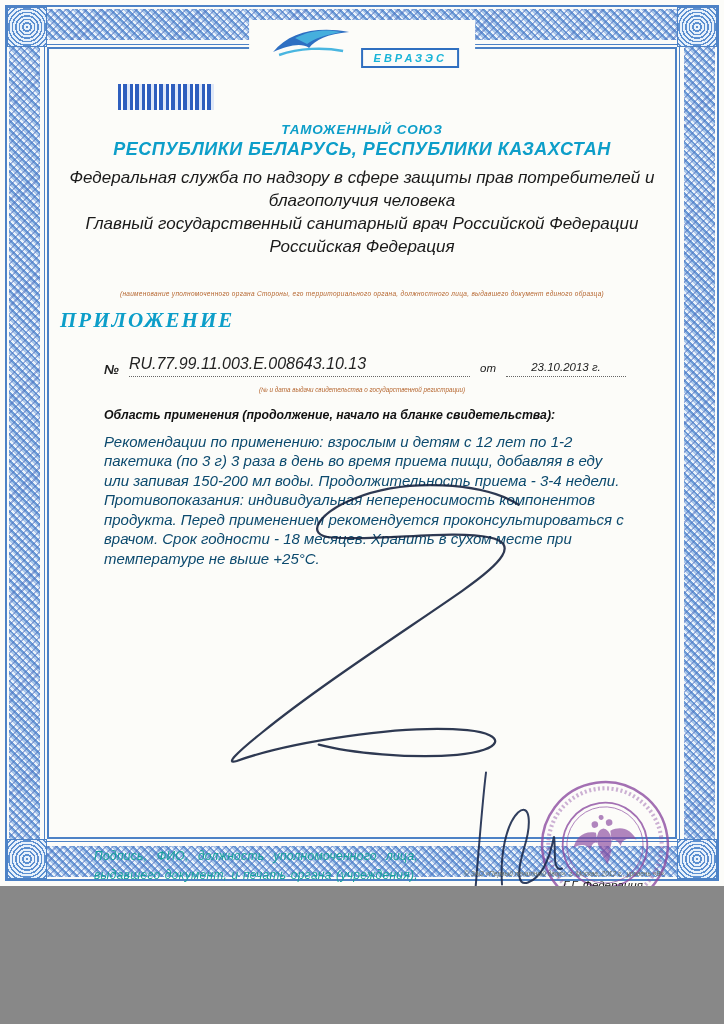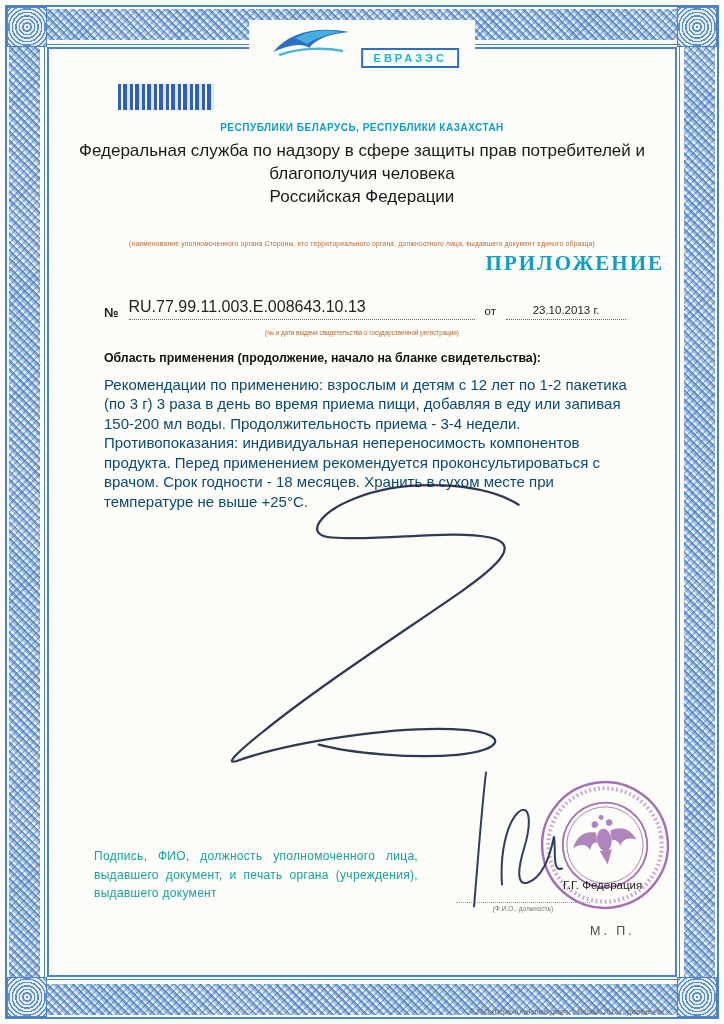--- a/index.html
+++ b/index.html
@@ -1,19 +1,19 @@
 <!DOCTYPE html>
 <html style="--teal: #0d9ec9; --border_blue: #4d82c6; --stamp: #8b4aa0; --caption_red: #b5652e; --ink: #17233f; --bottom_teal: #17a29b;"><head>
 <meta charset="utf-8">
 <style>
   html,body { margin:0; padding:0; background:#888; }
   .page {
-    position:relative; width:724px; height:1024px; margin:0 auto;
+    position:relative; width:724px; height:886px; margin:0 auto;
     background:#fcfcf9; overflow:hidden;
-    font-family:"Liberation Sans", sans-serif; color:#222;
+    font-family:"Liberation Sans", sans-serif; color:#222;font-style:italic;
   }
   
   .b-outer { position:absolute; inset:5px; border:2px solid var(--border_blue); pointer-events:none; }
   .b-band {
     position:absolute; inset:9px; border:31px solid transparent;
     border-image: repeating-linear-gradient(45deg,#6b9bd6 0 2px,#eaf2fb 2px 4px,#a9c6ea 4px 6px) 31;
     pointer-events:none;
   }
   .b-band2 {
     position:absolute; inset:9px; border:31px solid transparent;
@@ -37,25 +37,25 @@
   
   .logo { position:absolute; top:20px; left:50%; transform:translateX(-50%);
           text-align:center; z-index:5; background:#fcfcf9; padding:2px 16px 4px; }
   .logo-box { display:inline-block; border:2px solid #2f6fc0; color:#18b4d8;
               font-weight:bold; font-size:11px; letter-spacing:3px; padding:2px 10px; margin-top:2px; }
 
   
   .content { position:absolute; top:50px; bottom:50px; left:60px; right:60px; z-index:2; }
   .header { margin-top:72px; text-align:center; }
   .h-teal1 { font-weight:700; font-size:13.5px; color:var(--teal); letter-spacing:.8px; }
-  .h-teal2 { font-weight:700; font-size:10px; color:var(--teal); letter-spacing:.5px; margin-top:10px; }
+  .h-teal2 { font-weight:700; font-size:18px; color:var(--teal); letter-spacing:.5px; margin-top:2px; }
   .h-black { font-size:17px; color:#1a1a1a; line-height:1.35; }
   .h-black-first { margin-top:7px; }
   .caption-red { margin-top:31px; text-align:center; font-size:6.5px; color:var(--caption_red); letter-spacing:.3px; }
-  .title { text-align:right; margin-top:4px; }
+  .title { text-align:left; margin-top:11px; }
   .t1 { font-family:"Liberation Serif", serif; font-weight:700; font-size:21px; color:var(--teal); letter-spacing:2px; }
   .t2 { font-family:"Liberation Serif", serif; font-weight:700; font-size:18px; color:var(--teal); letter-spacing:.5px; margin-top:2px; }
   .num-row { display:flex; align-items:flex-end; gap:10px; margin:22px 38px 0 44px; }
   .num-label { font-weight:700; font-size:13px; color:#222; }
   .num-value { flex:1; font-size:16px; color:#222;
                border-bottom:1px dotted #666; padding-bottom:3px; }
   .num-prep { font-size:11.5px; color:#222; padding-bottom:3px; }
   .num-date { width:120px; text-align:center; font-size:11.5px; color:#222;
               border-bottom:1px dotted #666; padding-bottom:3px; }
   .caption-red2 { margin-top:9px; text-align:center; font-size:6.3px; color:var(--caption_red); }
@@ -100,23 +100,25 @@
         <path d="M30 16 C45 8 62 7 76 10 C60 13 48 17 42 22 Z" fill="#49b6e0" opacity="0.9"></path>
         <path d="M14 33 C34 26 58 25 78 29" stroke="#49b6e0" stroke-width="2.5" fill="none"></path>
       </svg>
     </span>
     <div class="logo-box">ЕВРАЗЭС</div>
   </div>
 
   <div class="content">
 
     <div class="header">
+      <div class="h-teal1">ТАМОЖЕННЫЙ СОЮЗ</div>
       <div class="h-teal2">РЕСПУБЛИКИ БЕЛАРУСЬ, РЕСПУБЛИКИ КАЗАХСТАН</div>
       <div class="h-black h-black-first">Федеральная служба по надзору в сфере защиты прав потребителей и благополучия человека</div>
-      <div class="h-black">Российская Федерации</div>
+      <div class="h-black">Главный государственный санитарный врач Российской Федерации</div>
+      <div class="h-black">Российская Федерация</div>
     </div>
 
     <div class="caption-red">(наименование уполномоченного органа Стороны, его территориального органа, должностного лица, выдавшего документ единого образца)</div>
 
     <div class="title">
       <div class="t1">ПРИЛОЖЕНИЕ</div>
     </div>
 
     <div class="num-row">
       <span class="num-label">№</span>

